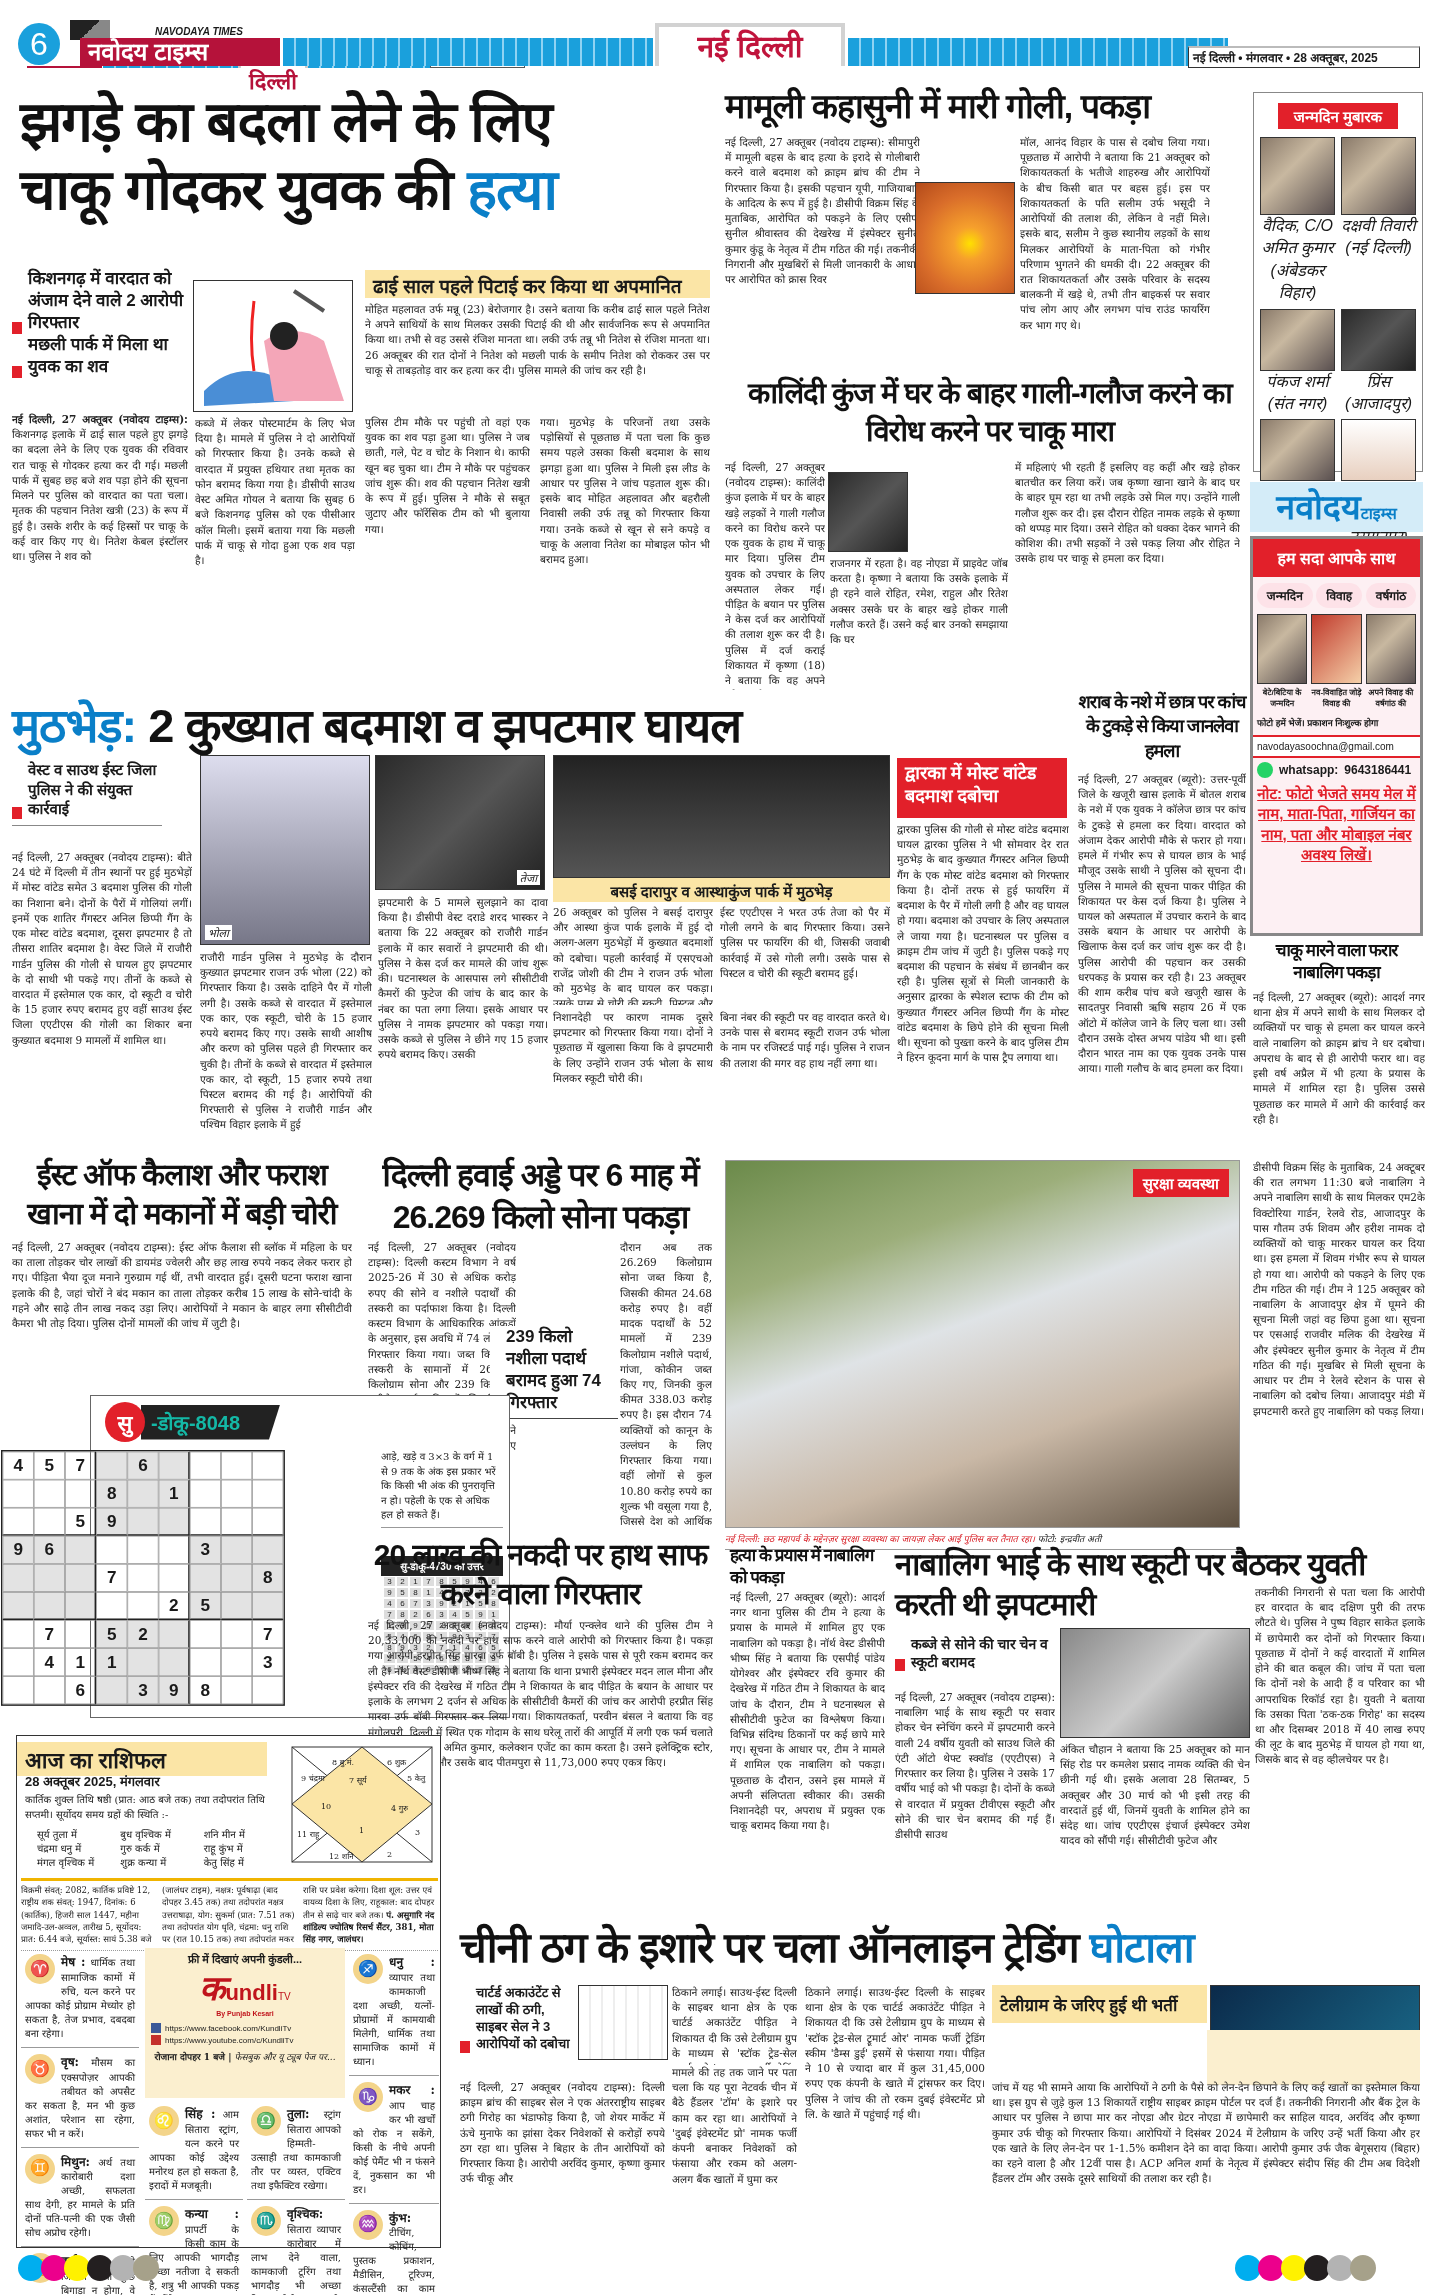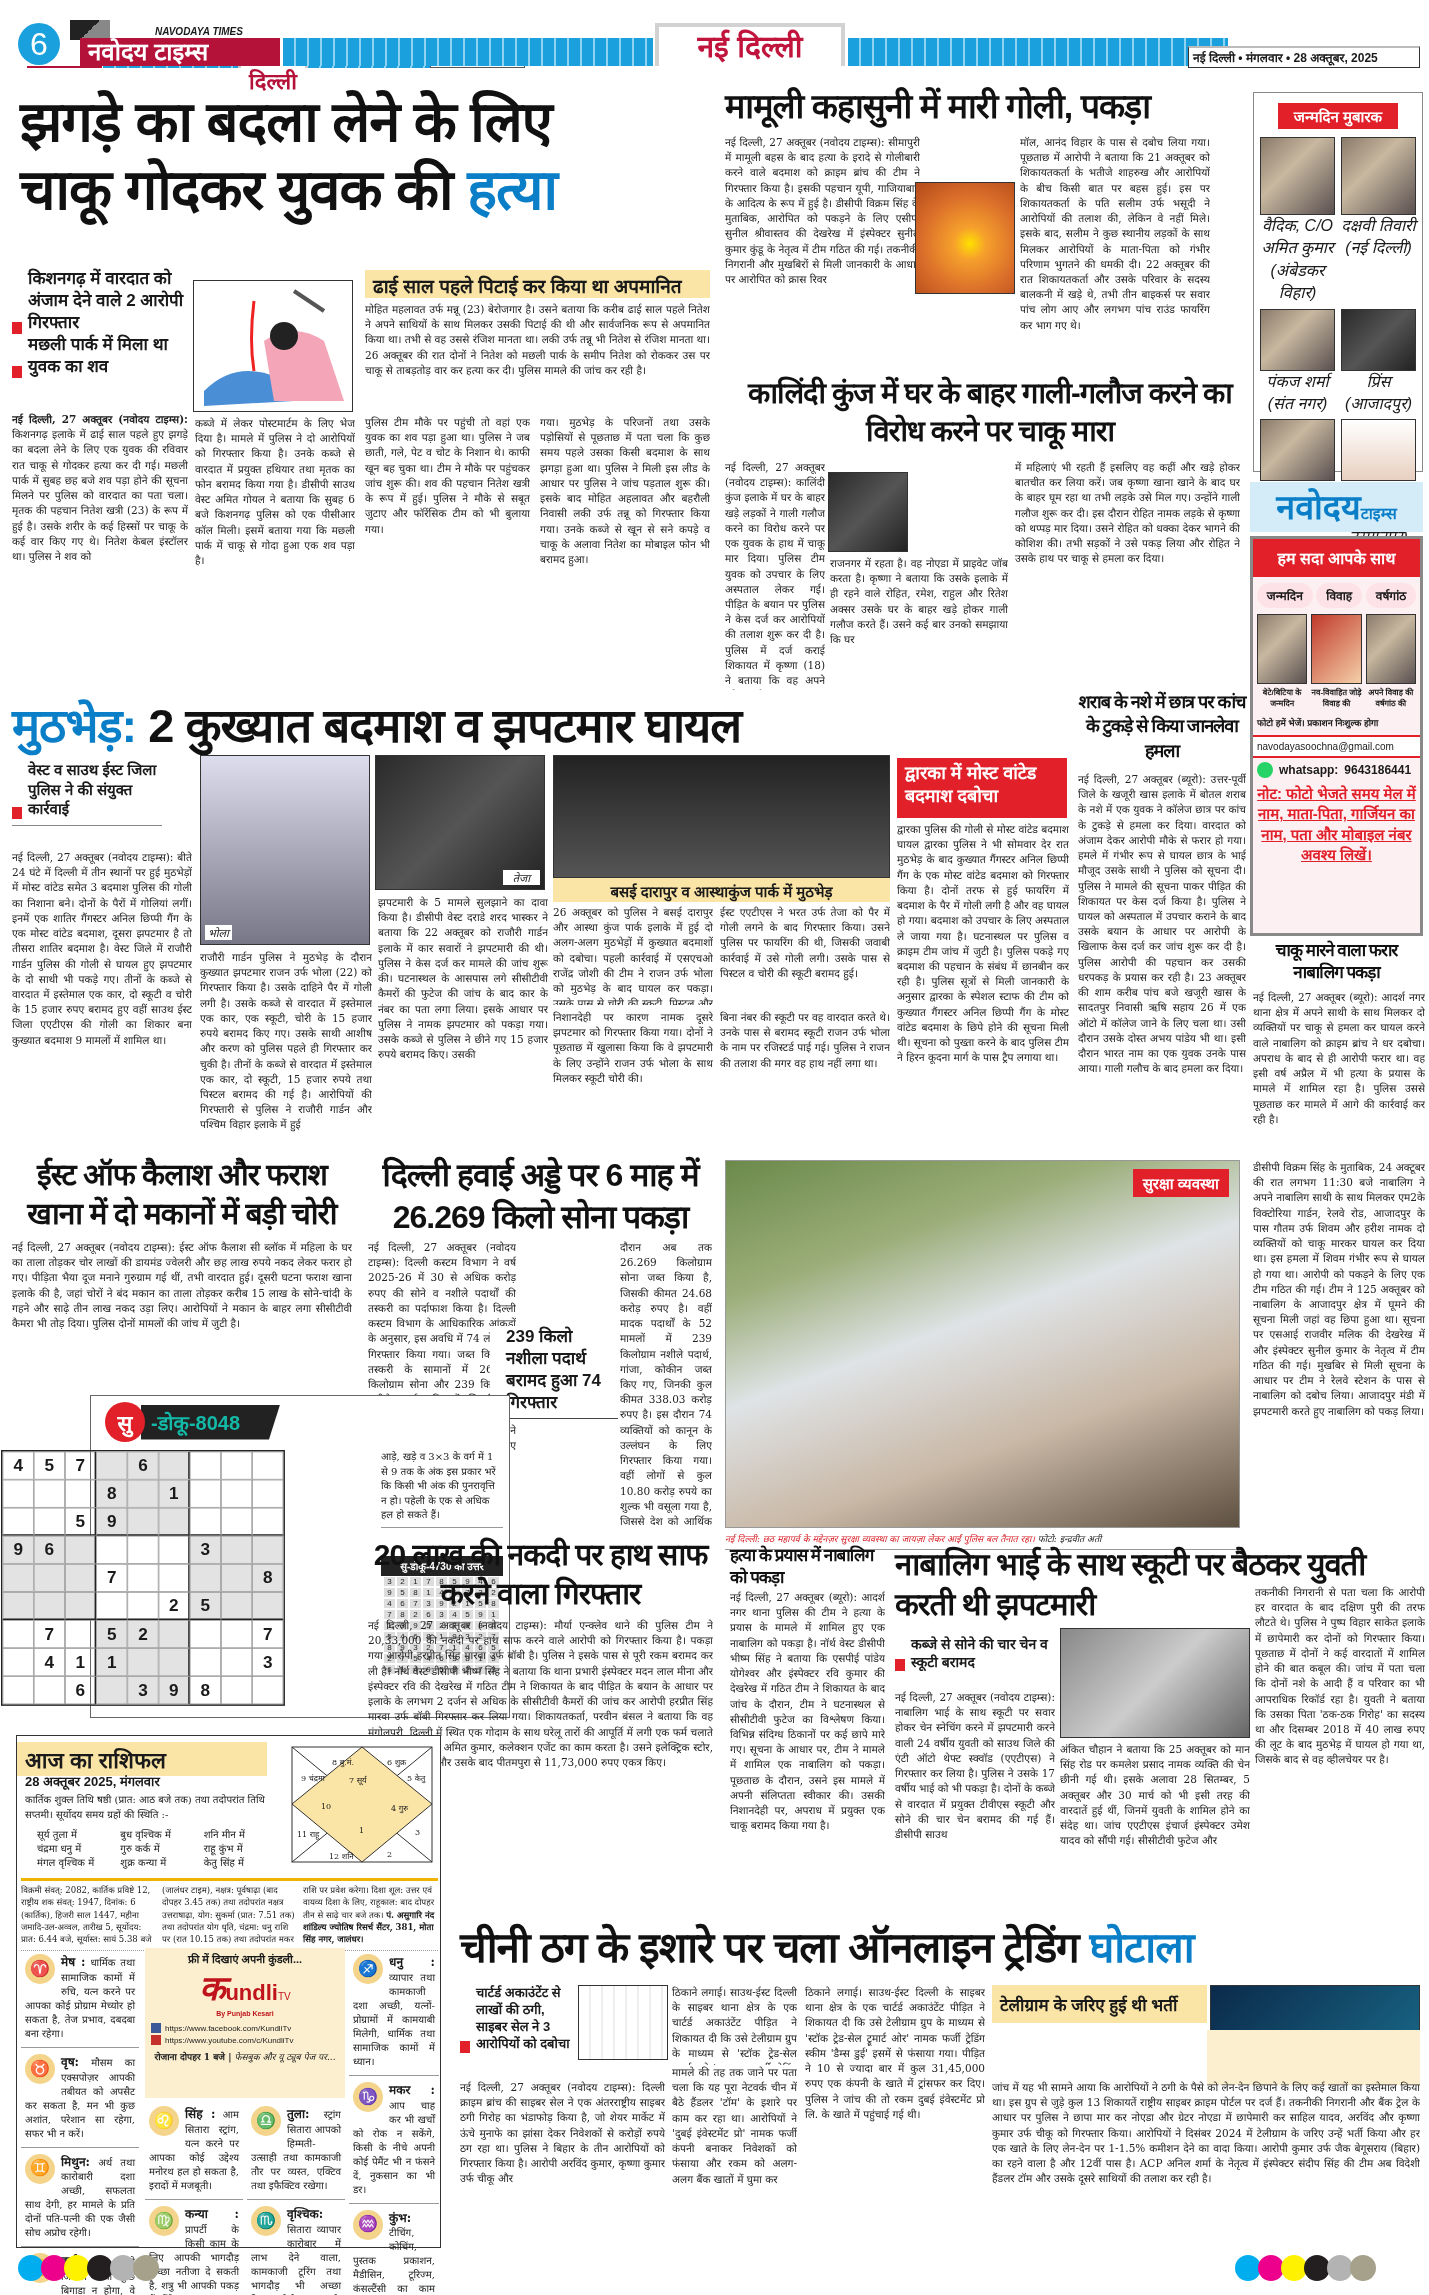--- a/index.html
+++ b/index.html
@@ -168,21 +168,21 @@
 <div class="abs" style="left:12px;top:760px;width:150px;font:bold 15px 'Liberation Sans',sans-serif;line-height:1.3;border-bottom:1px solid #888;padding-bottom:6px">
   <div class="bul">
       <span>वेस्ट व साउथ ईस्ट जिला पुलिस ने की संयुक्त कार्रवाई</span>
     </div>
 </div>
 <div class="abs body" style="left:12px;top:850px;width:180px;height:290px;overflow:hidden">नई दिल्ली, 27 अक्तूबर (नवोदय टाइम्स): बीते 24 घंटे में दिल्ली में तीन स्थानों पर हुई मुठभेड़ों में मोस्ट वांटेड समेत 3 बदमाश पुलिस की गोली का निशाना बने। दोनों के पैरों में गोलियां लगीं। इनमें एक शातिर गैंगस्टर अनिल छिप्पी गैंग के एक मोस्ट वांटेड बदमाश, दूसरा झपटमार है तो तीसरा शातिर बदमाश है। वेस्ट जिले में राजौरी गार्डन पुलिस की गोली से घायल हुए झपटमार के दो साथी भी पकड़े गए। तीनों के कब्जे से वारदात में इस्तेमाल एक कार, दो स्कूटी व चोरी के 15 हजार रुपए बरामद हुए वहीं साउथ ईस्ट जिला एएटीएस की गोली का शिकार बना कुख्यात बदमाश 9 मामलों में शामिल था।</div>
 <div class="abs photo" style="left:200px;top:755px;width:170px;height:190px;background:linear-gradient(#dde,#778)">
     <span class="abs" style="left:4px;bottom:4px;font:italic 11px 'DejaVu Serif',serif;background:#fff;padding:0 3px">भोला</span>
   </div>
 <div class="abs photo dark" style="left:375px;top:755px;width:170px;height:135px">
-    <span class="abs" style="right:4px;bottom:4px;font:italic 11px 'DejaVu Serif',serif;background:#fff;padding:0 10px">तेजा</span>
+    <span class="abs" style="right:4px;bottom:4px;font:italic 11px 'DejaVu Serif',serif;background:#fff;padding:0 3px">तेजा</span>
   </div>
 <div class="abs photo" style="left:553px;top:755px;width:337px;height:123px;background:linear-gradient(#222,#555)"></div>
 <div class="abs" style="left:553px;top:878px;width:337px;height:24px;background:#fbe5a6;font:bold 15px 'Liberation Sans',sans-serif;text-align:center;padding:3px">बसई दारापुर व आस्थाकुंज पार्क में मुठभेड़</div>
 <div class="abs body" style="left:200px;top:950px;width:172px;height:192px;overflow:hidden">राजौरी गार्डन पुलिस ने मुठभेड़ के दौरान कुख्यात झपटमार राजन उर्फ भोला (22) को गिरफ्तार किया है। उसके दाहिने पैर में गोली लगी है। उसके कब्जे से वारदात में इस्तेमाल एक कार, एक स्कूटी, चोरी के 15 हजार रुपये बरामद किए गए। उसके साथी आशीष और करण को पुलिस पहले ही गिरफ्तार कर चुकी है। तीनों के कब्जे से वारदात में इस्तेमाल एक कार, दो स्कूटी, 15 हजार रुपये तथा पिस्टल बरामद की गई है। आरोपियों की गिरफ्तारी से पुलिस ने राजौरी गार्डन और पश्चिम विहार इलाके में हुई</div>
 <div class="abs body" style="left:378px;top:895px;width:170px;height:247px;overflow:hidden">झपटमारी के 5 मामले सुलझाने का दावा किया है। डीसीपी वेस्ट दराडे शरद भास्कर ने बताया कि 22 अक्तूबर को राजौरी गार्डन इलाके में कार सवारों ने झपटमारी की थी। पुलिस ने केस दर्ज कर मामले की जांच शुरू की। घटनास्थल के आसपास लगे सीसीटीवी कैमरों की फुटेज की जांच के बाद कार के नंबर का पता लगा लिया। इसके आधार पर पुलिस ने नामक झपटमार को पकड़ा गया। उसके कब्जे से पुलिस ने छीने गए 15 हजार रुपये बरामद किए। उसकी</div>
 <div class="abs body" style="left:553px;top:905px;width:160px;height:100px;overflow:hidden">26 अक्तूबर को पुलिस ने बसई दारापुर और आस्था कुंज पार्क इलाके में हुई दो अलग-अलग मुठभेड़ों में कुख्यात बदमाशों को दबोचा। पहली कार्रवाई में एसएचओ राजेंद्र जोशी की टीम ने राजन उर्फ भोला को मुठभेड़ के बाद घायल कर पकड़ा। उसके पास से चोरी की स्कूटी, पिस्टल और कारतूस बरामद हुए। दूसरी कार्रवाई में साउथ</div>
 <div class="abs body" style="left:720px;top:905px;width:170px;height:100px;overflow:hidden">ईस्ट एएटीएस ने भरत उर्फ तेजा को पैर में गोली लगने के बाद गिरफ्तार किया। उसने पुलिस पर फायरिंग की थी, जिसकी जवाबी कार्रवाई में उसे गोली लगी। उसके पास से पिस्टल व चोरी की स्कूटी बरामद हुई।</div>
 <div class="abs body" style="left:553px;top:1010px;width:160px;height:132px;overflow:hidden">निशानदेही पर कारण नामक दूसरे झपटमार को गिरफ्तार किया गया। दोनों ने पूछताछ में खुलासा किया कि वे झपटमारी के लिए उन्होंने राजन उर्फ भोला के साथ मिलकर स्कूटी चोरी की।</div>
 <div class="abs body" style="left:720px;top:1010px;width:170px;height:132px;overflow:hidden">बिना नंबर की स्कूटी पर वह वारदात करते थे। उनके पास से बरामद स्कूटी राजन उर्फ भोला के नाम पर रजिस्टर्ड पाई गई। पुलिस ने राजन की तलाश की मगर वह हाथ नहीं लगा था।</div>
 

